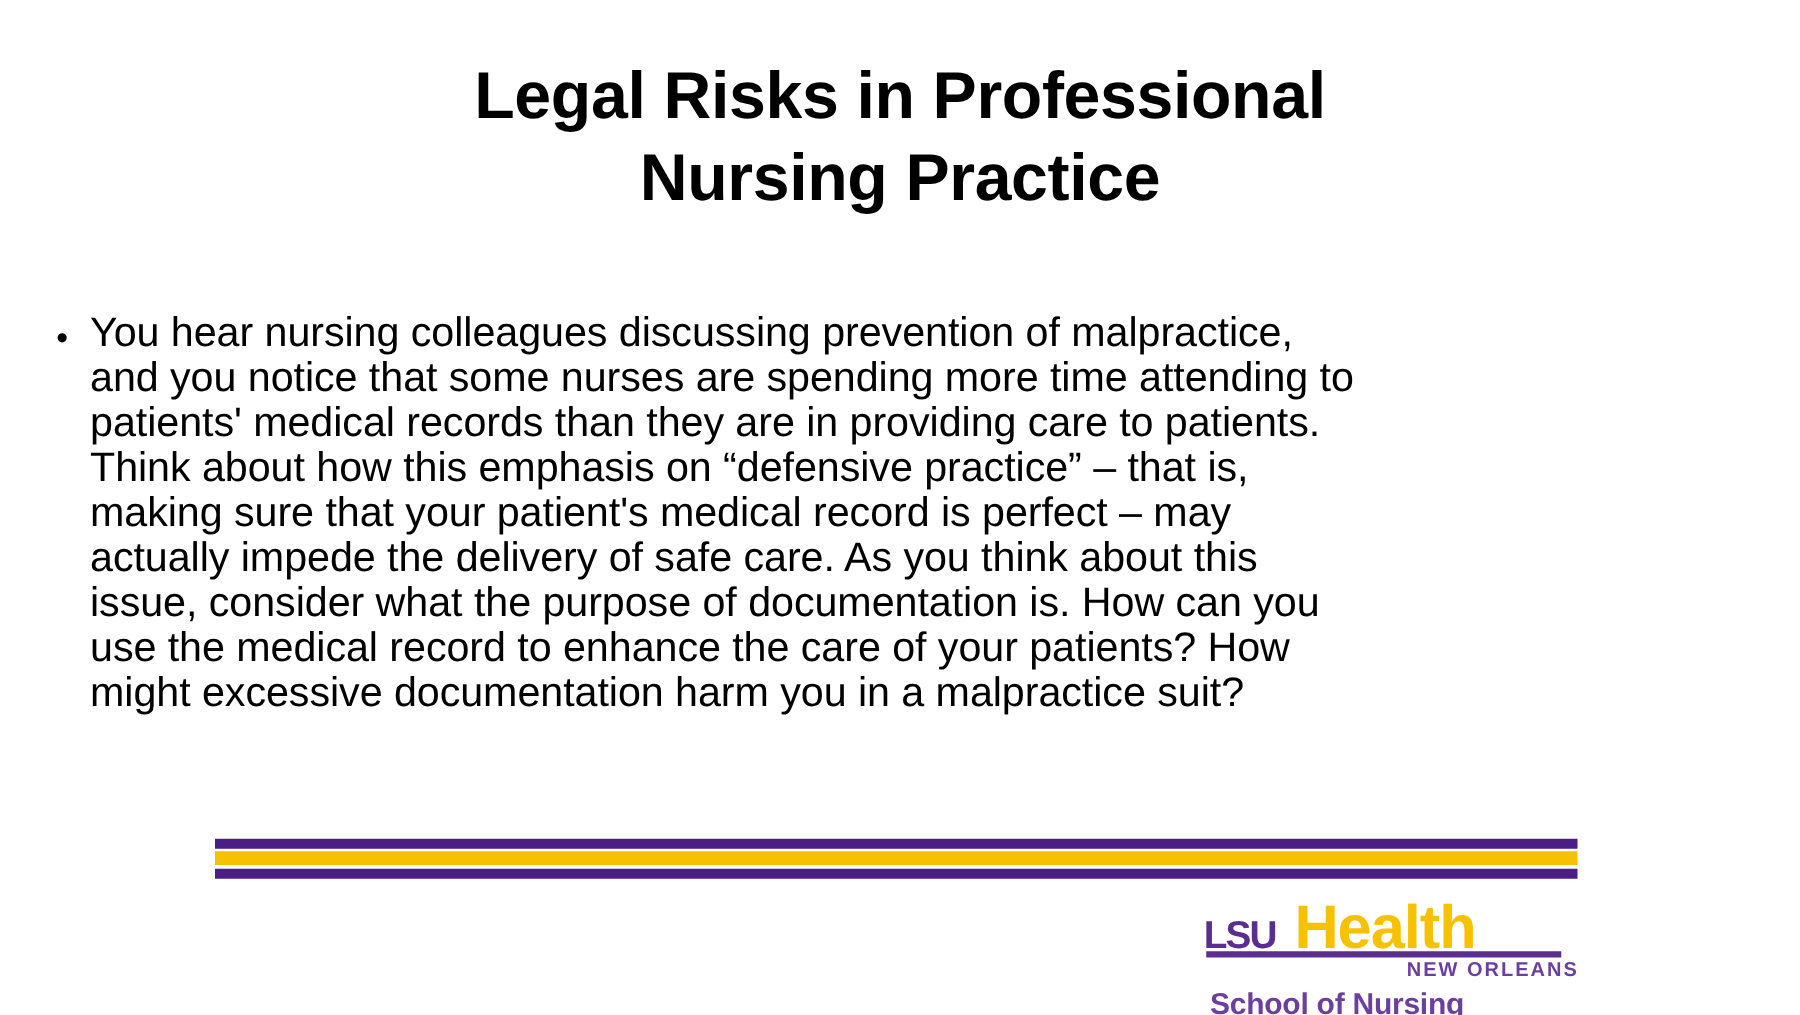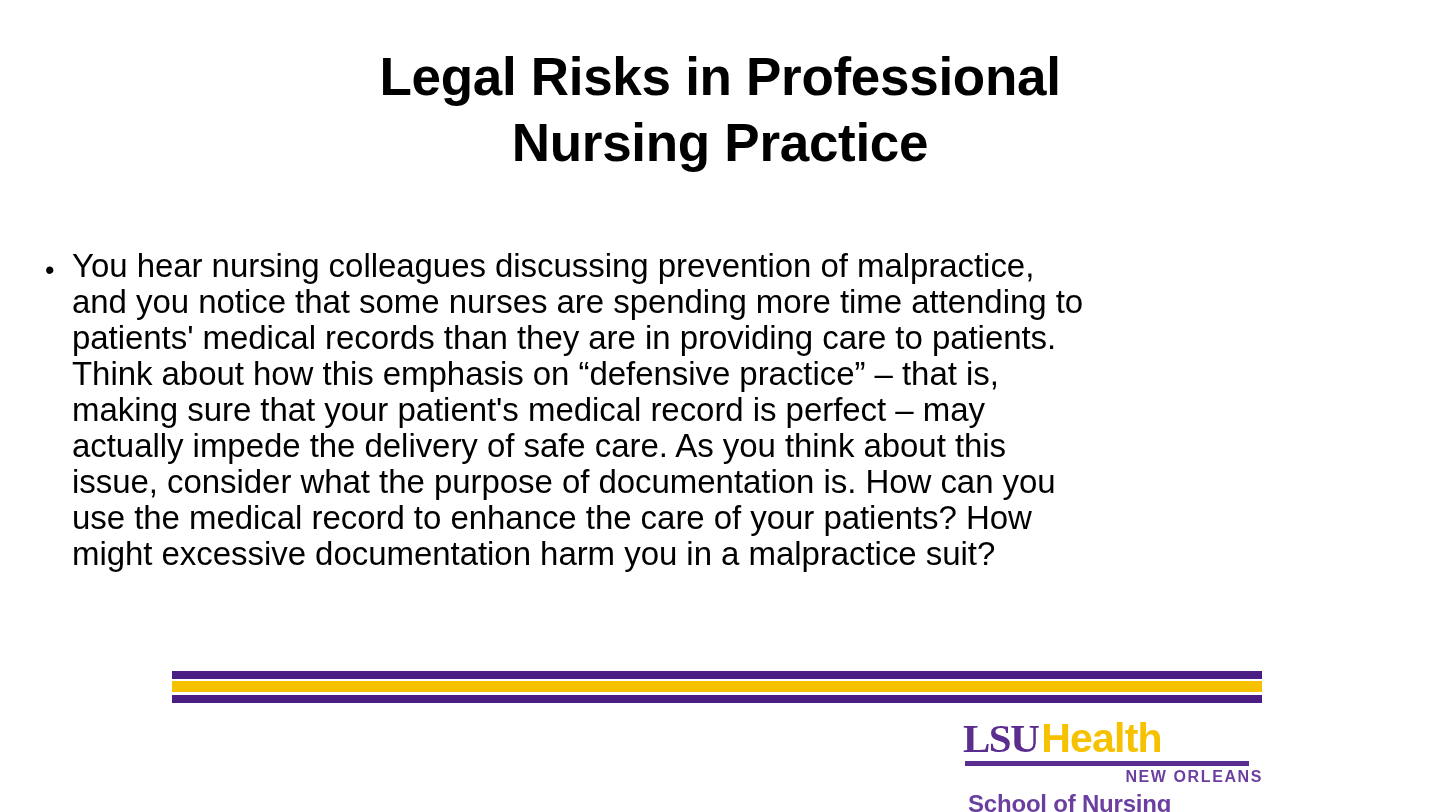--- a/index.html
+++ b/index.html
@@ -108,32 +108,32 @@
   }
   .logo-wordmark {
     position: absolute;
     left: 0;
     top: 0;
     display: flex;
     align-items: baseline;
     white-space: nowrap;
   }
   .logo-lsu {
-    font-size: 41px;
+    font-size: 31px;
     font-weight: bold;
     color: #5B2D8F;
     letter-spacing: -1.5px;
-    font-family: Liberation Serif, serif;
+    font-family: Liberation Sans, sans-serif;
   }
   .logo-health {
-    font-size: 41px;
+    font-size: 49px;
     font-weight: bold;
     color: #F6C200;
     letter-spacing: -0.8px;
-    margin-left: 3px;
+    margin-left: 15px;
     font-family: "Liberation Sans", sans-serif;
   }
   .logo-rule {
     position: absolute;
     left: 2px;
     top: 47px;
     width: 284px;
     height: 5px;
     background: #5B2D8F;
   }

